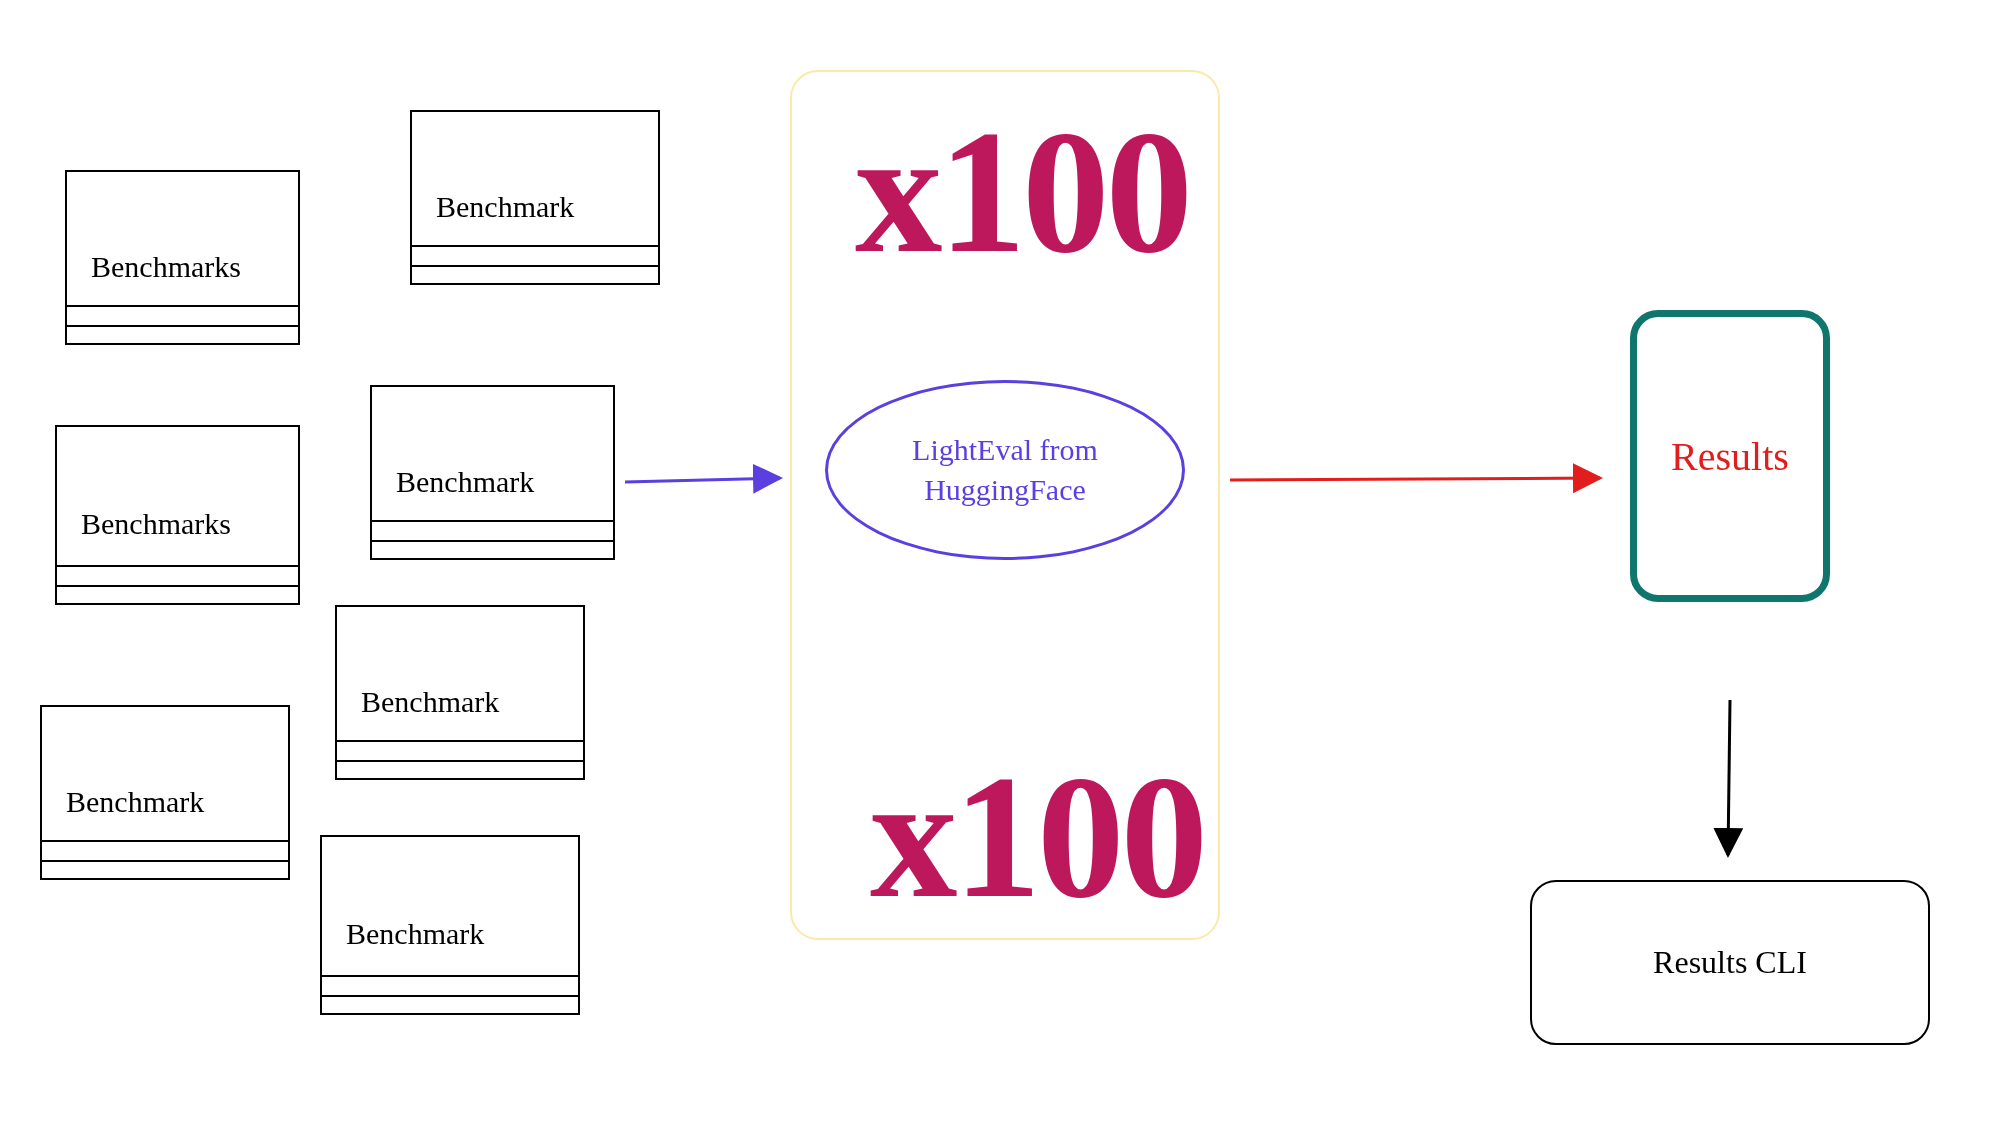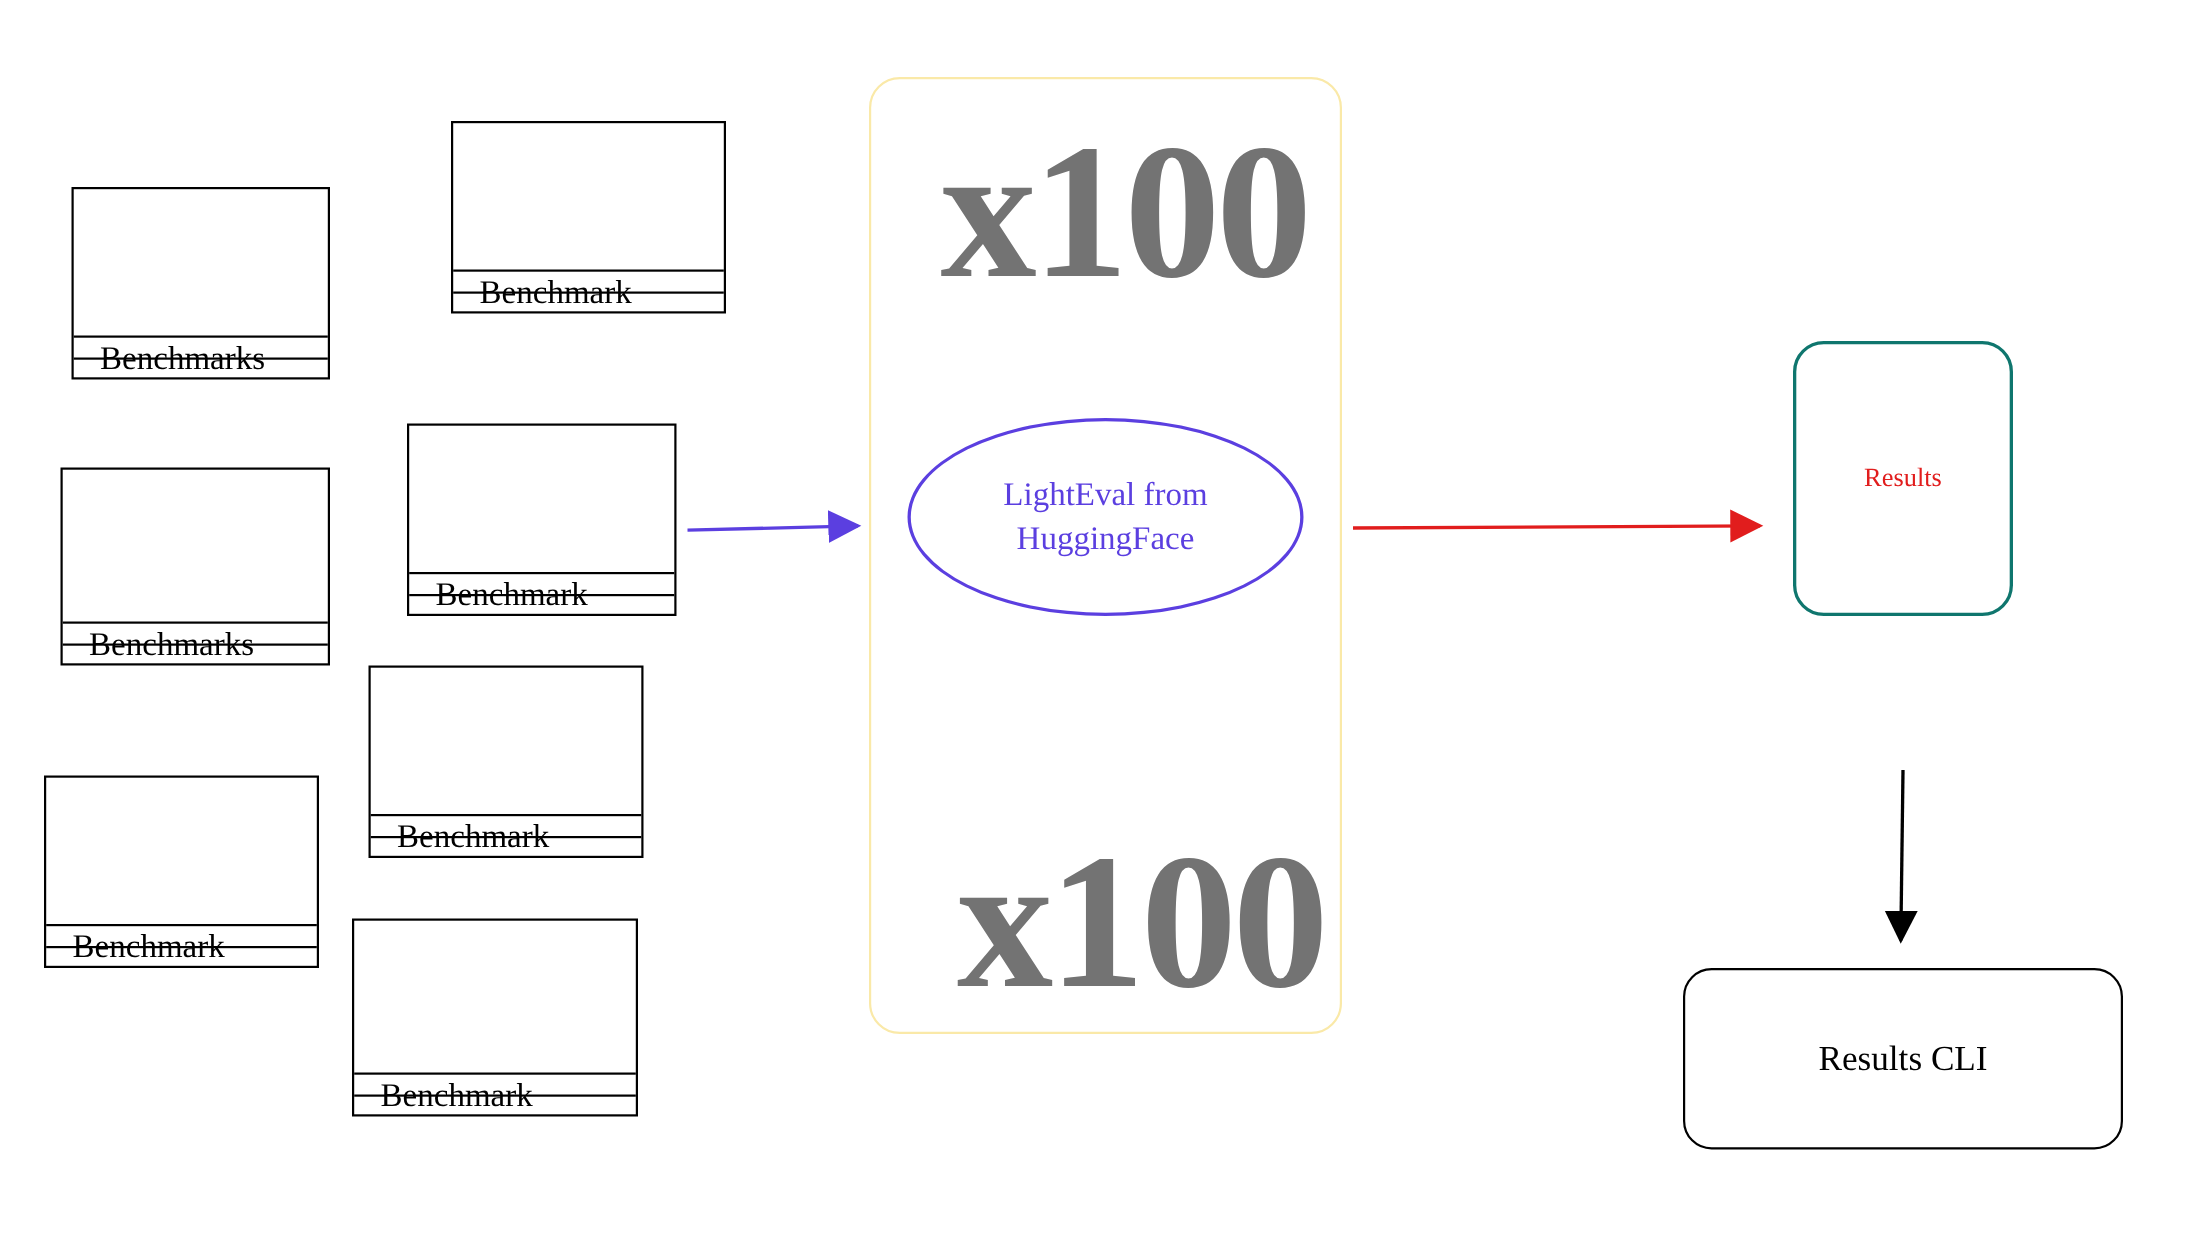--- a/index.html
+++ b/index.html
@@ -10,21 +10,21 @@
       font-family: "Comic Sans MS", "Segoe Script", cursive;
       position: relative;
       overflow: hidden;
     }
     .box {
       position: absolute;
       border: 2.5px solid #000;
       background: #fff;
       display: flex;
       flex-direction: column;
-      justify-content: flex-end;
+      justify-content: center;
       padding-top: 18px;
     }
     .box-label {
       font-size: 30px;
       color: #000;
       text-align: left;
       padding-left: 24px;
       padding-right: 10px;
     }
     .box-lines {
@@ -68,48 +68,48 @@
       height: 870px;
       border: 2px solid #fae9a8;
       border-radius: 28px;
       background: transparent;
     }
     .results-box {
       position: absolute;
       left: 1630px;
       top: 310px;
       width: 200px;
-      height: 250px;
-      border: 3px solid #0f766e;
+      height: 292px;
+      border: 7px solid #0f766e;
       border-radius: 28px;
       display: flex;
       align-items: center;
       justify-content: center;
-      font-size: 24px;
+      font-size: 40px;
       color: #e11d1d;
     }
     .cli-box {
       position: absolute;
       left: 1530px;
       top: 880px;
       width: 400px;
       height: 165px;
       border: 2.5px solid #000;
       border-radius: 26px;
       display: flex;
       align-items: center;
       justify-content: center;
       font-size: 32px;
       color: #000;
     }
     .x100 {
       position: absolute;
       font-weight: bold;
       font-size: 175px;
-      color: #737373;
+      color: #be185d;
       font-family: "Comic Sans MS", "Brush Script MT", cursive;
       letter-spacing: -4px;
       line-height: 1;
     }
     svg.arrows {
       position: absolute;
       top: 0;
       left: 0;
       width: 1994px;
       height: 1136px;

